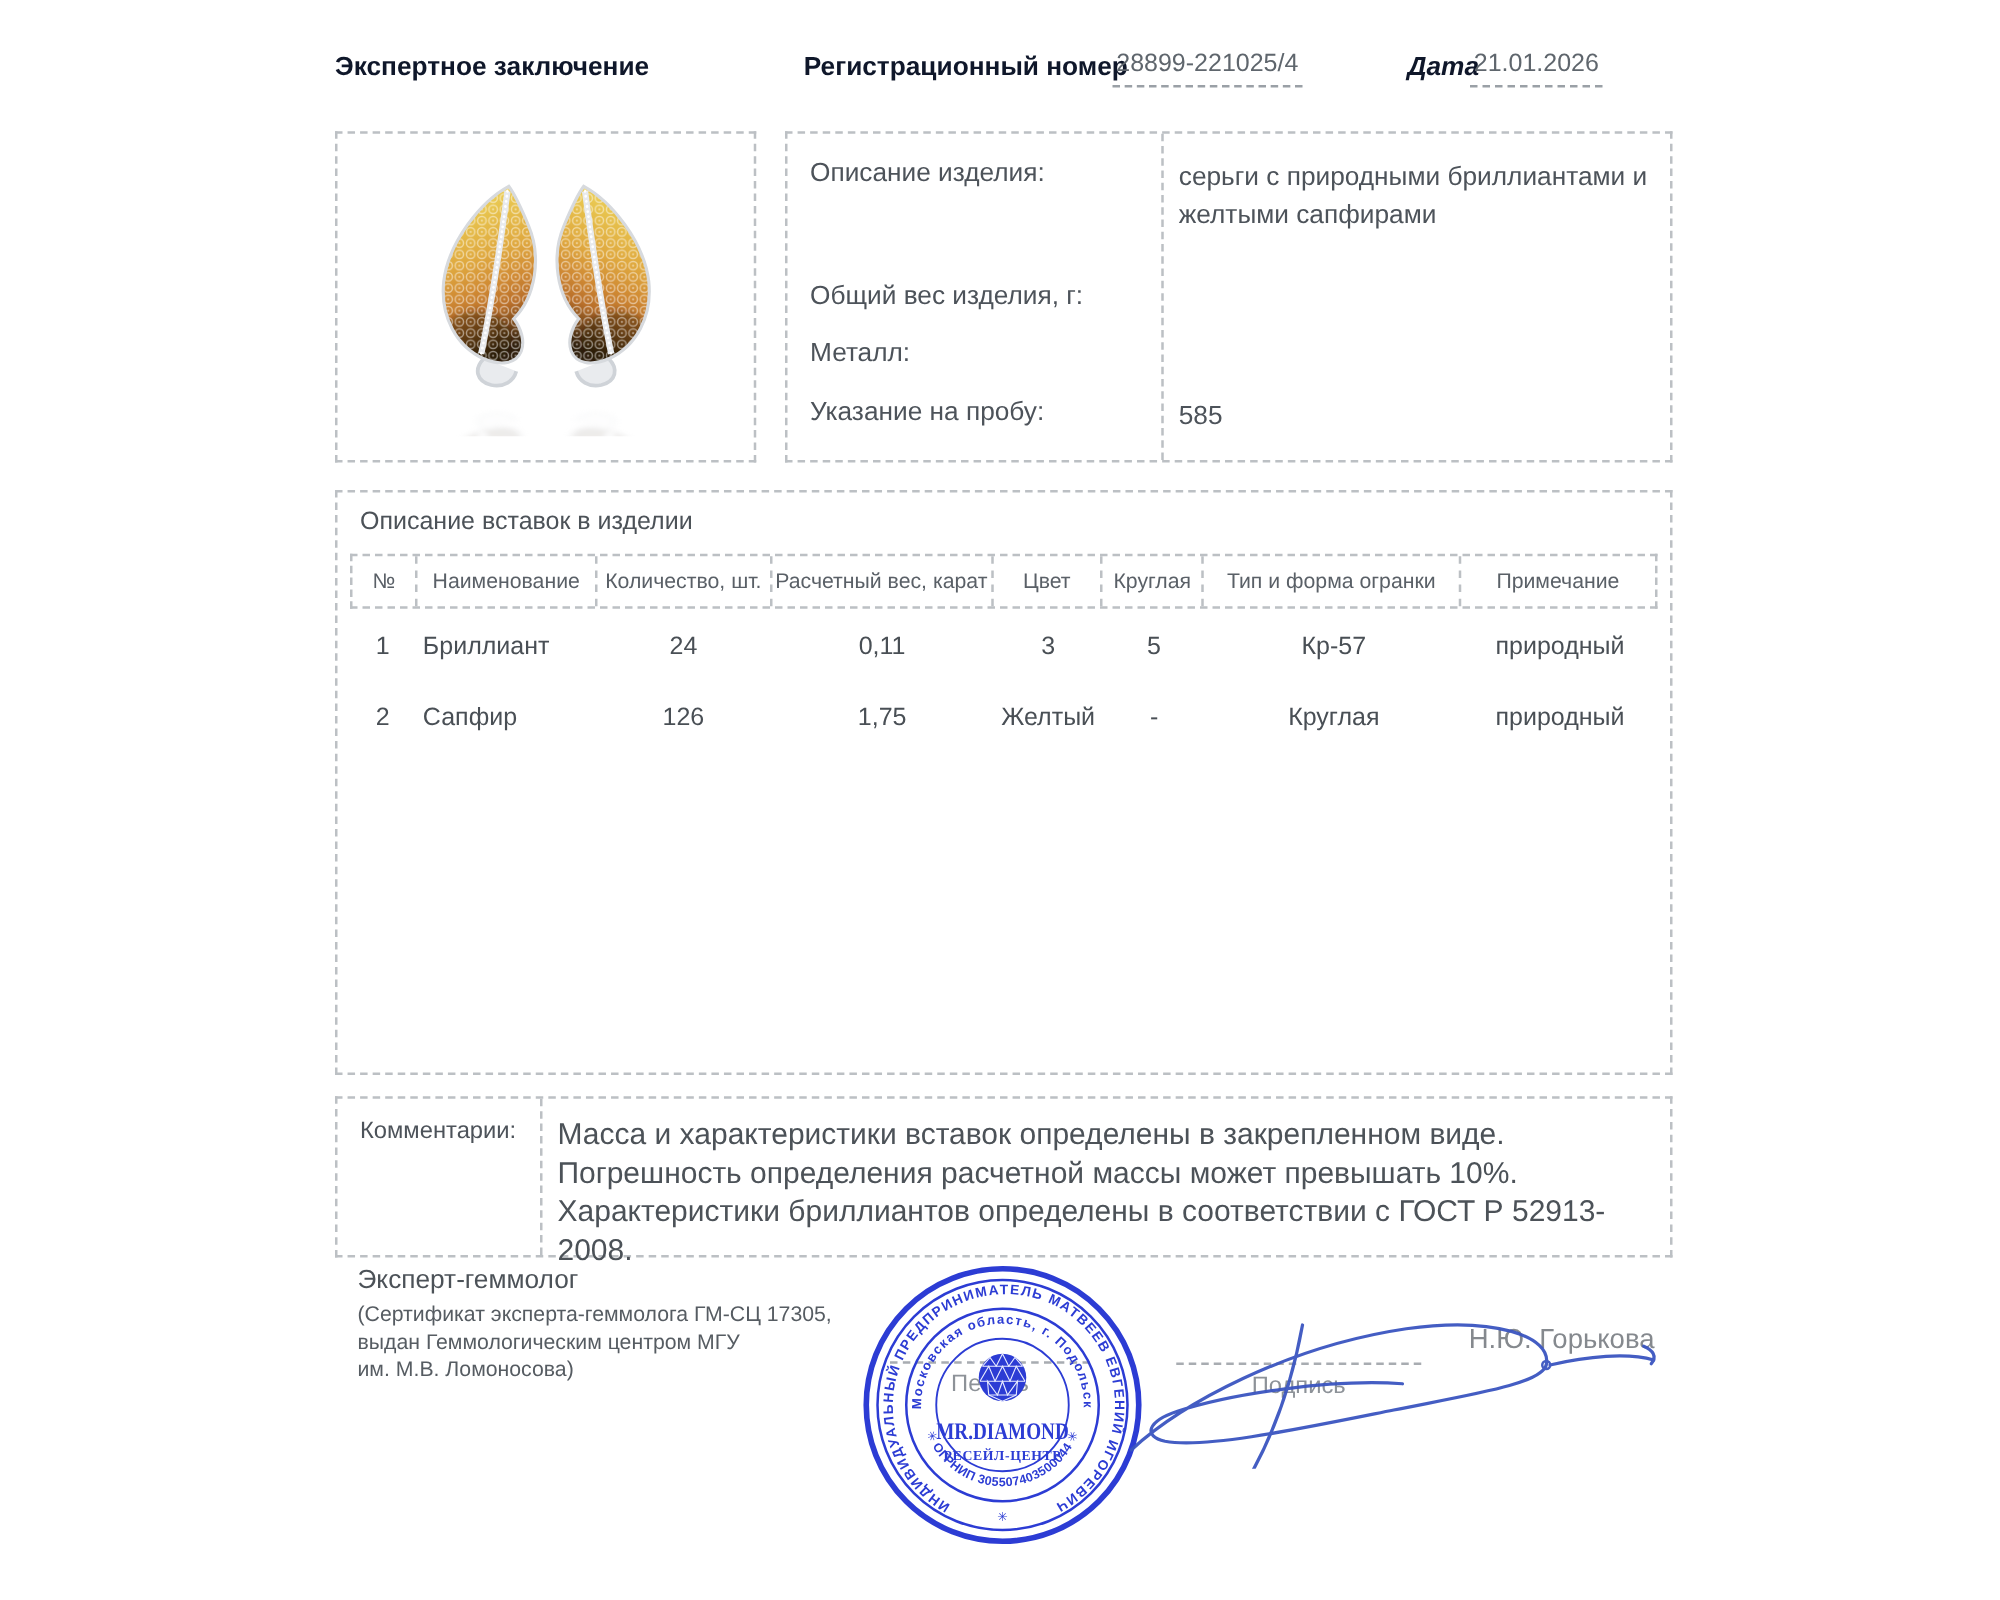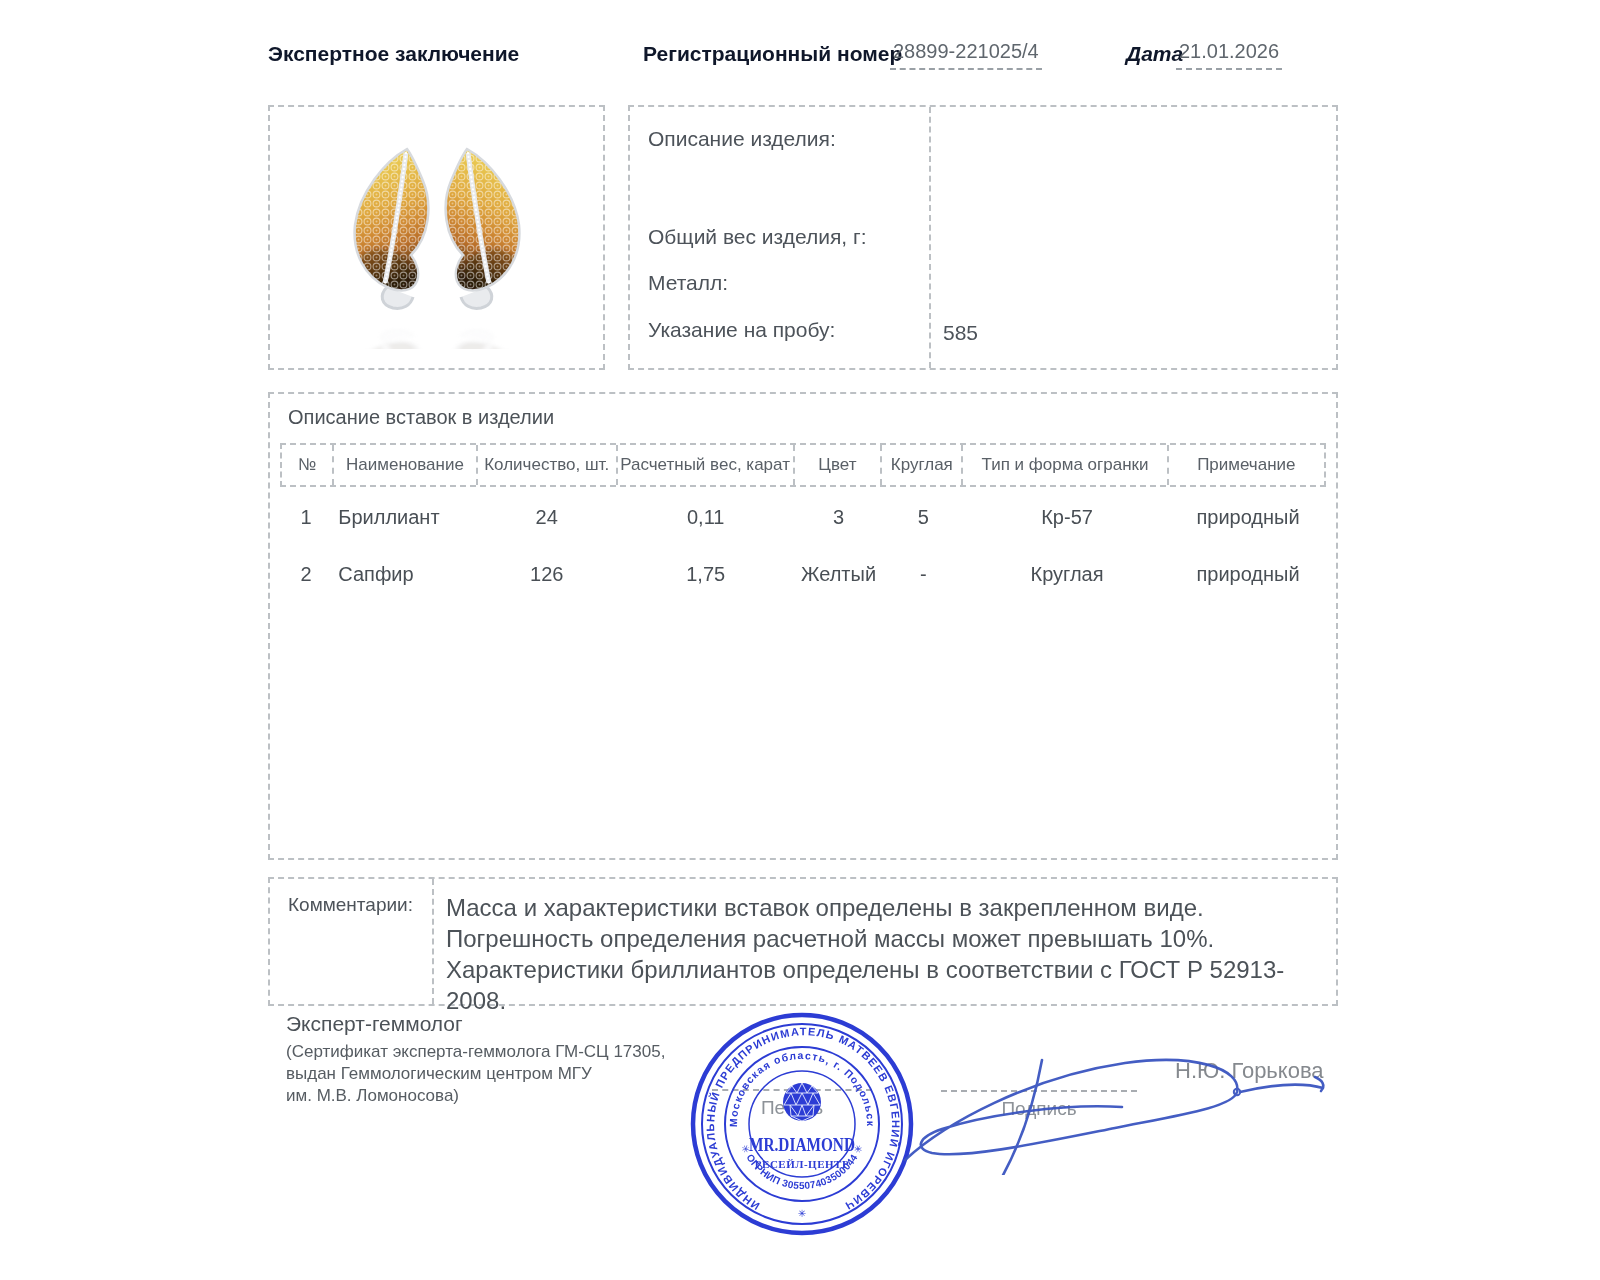--- a/index.html
+++ b/index.html
@@ -114,20 +114,21 @@
       </g>
     </defs>
     <use href="#pair"></use>
     <use href="#pair" transform="translate(0,312) scale(1,-0.6)" opacity="0.10" filter="url(#blur1)"></use>
   </svg>
 </div>
 
 <div class="abs dbox info-box">
   <div class="info-divider"></div>
   <div class="info-label" style="top:20px">Описание изделия:</div>
+  <div class="info-value" style="top:20px">серьги с природными бриллиантами и желтыми сапфирами</div>
   <div class="info-label" style="top:118px">Общий вес изделия, г:</div>
   <div class="info-label" style="top:164px">Металл:</div>
   <div class="info-label" style="top:211px">Указание на пробу:</div>
   <div class="info-value" style="top:211px">585</div>
 </div>
 
 <div class="abs dbox inserts-box">
   <div class="inserts-title">Описание вставок в изделии</div>
   <div class="thead">
     <div class="th c0">№</div>

